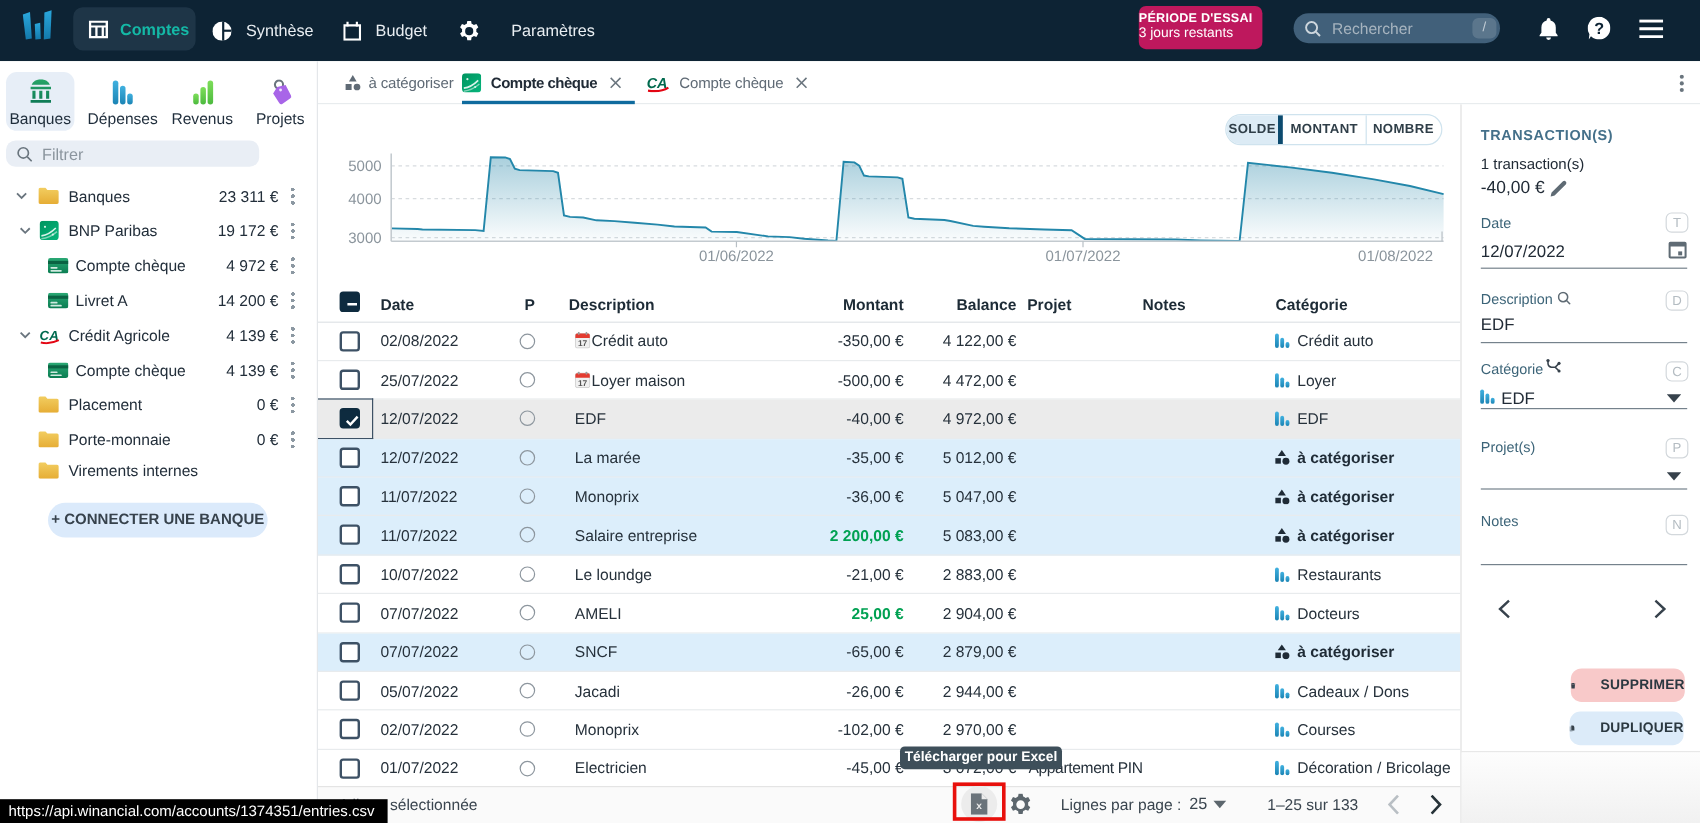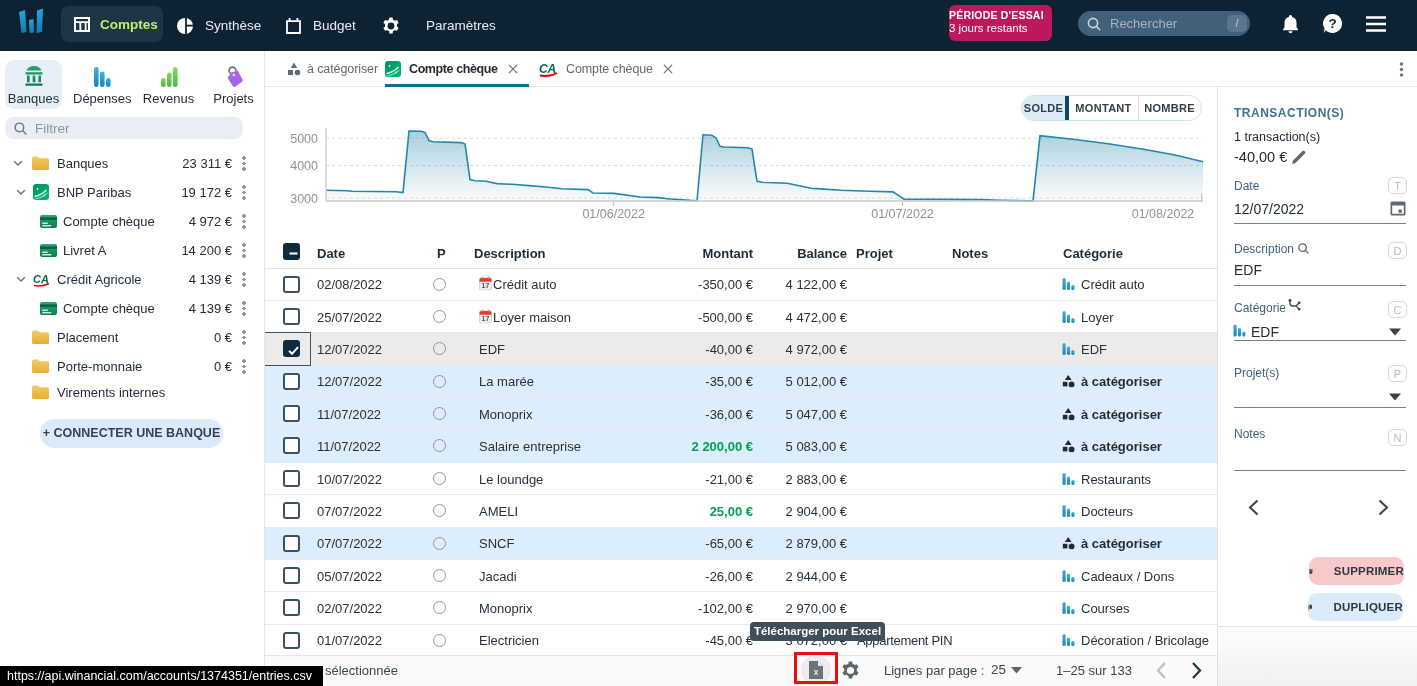--- a/index.html
+++ b/index.html
@@ -3,28 +3,28 @@
 <meta charset="utf-8">
 <style>
 * { margin:0; padding:0; box-sizing:border-box; }
 html,body { width:1417px; height:686px; overflow:hidden; }
 body { font-family:"Liberation Sans", sans-serif; background:#fff; position:relative; color:#212b36; }
 .abs { position:absolute; }
 
 
 #topbar { position:absolute; left:0; top:0; width:1417px; height:51px; background:#0d2334; }
 .navitem { position:absolute; top:0; height:51px; display:flex; align-items:center; gap:10px; color:#e9eef2; font-size:13.5px; font-weight:500; }
-#nav-comptes { left:61px; top:6px; height:36px; width:102px; background:#1e3547; border-radius:8px; padding-left:13px; color:#bef264; font-weight:600; }
+#nav-comptes { left:61px; top:6px; height:36px; width:102px; background:#1e3547; border-radius:8px; padding-left:13px; color:#14b8a6; font-weight:600; }
 
 
 #sidebar { position:absolute; left:0; top:51px; width:265px; height:635px; background:#fff; border-right:1px solid #e4e7ea; }
 .stab { position:absolute; top:9px; width:57px; height:49px; border-radius:9px; text-align:center; font-size:13px; color:#1f2d3b; }
 .stab .ic { margin-top:6px; height:24px; }
 .stab .lb { margin-top:1px; }
-#filterbox { position:absolute; left:5px; top:66px; width:238px; height:22px; background:#e9eef5; border-radius:8px; display:flex; align-items:center; padding-left:9px; gap:8px; color:#8b959e; font-size:13.5px; }
+#filterbox { position:absolute; left:5px; top:66px; width:211px; height:22px; background:#e9eef5; border-radius:8px; display:flex; align-items:center; padding-left:9px; gap:8px; color:#8b959e; font-size:13.5px; }
 .trow { position:absolute; left:0; width:265px; height:28px; display:flex; align-items:center; font-size:13px; color:#222e3a; }
 .trow .chev { position:absolute; left:13px; }
 .trow .tic { position:absolute; }
 .trow .tlb { position:absolute; white-space:nowrap; }
 .trow .amt { position:absolute; right:33px; text-align:right; }
 .trow .dots { position:absolute; left:242px; top:7px; width:4px; height:15px; background:radial-gradient(circle 1.6px at 2px 2px,#8c98a2 99%,transparent), radial-gradient(circle 1.6px at 2px 7.5px,#8c98a2 99%,transparent), radial-gradient(circle 1.6px at 2px 13px,#8c98a2 99%,transparent); }
 #connectbtn { position:absolute; left:40px; top:368px; width:183px; height:29px; background:#dbeafb; border-radius:15px; text-align:center; line-height:29px; font-size:12.5px; font-weight:600; color:#37424c; }
 
 
 #tabbar { position:absolute; left:265px; top:51px; width:1152px; height:36px; background:#fff; border-bottom:1px solid #e3e8ea; }

